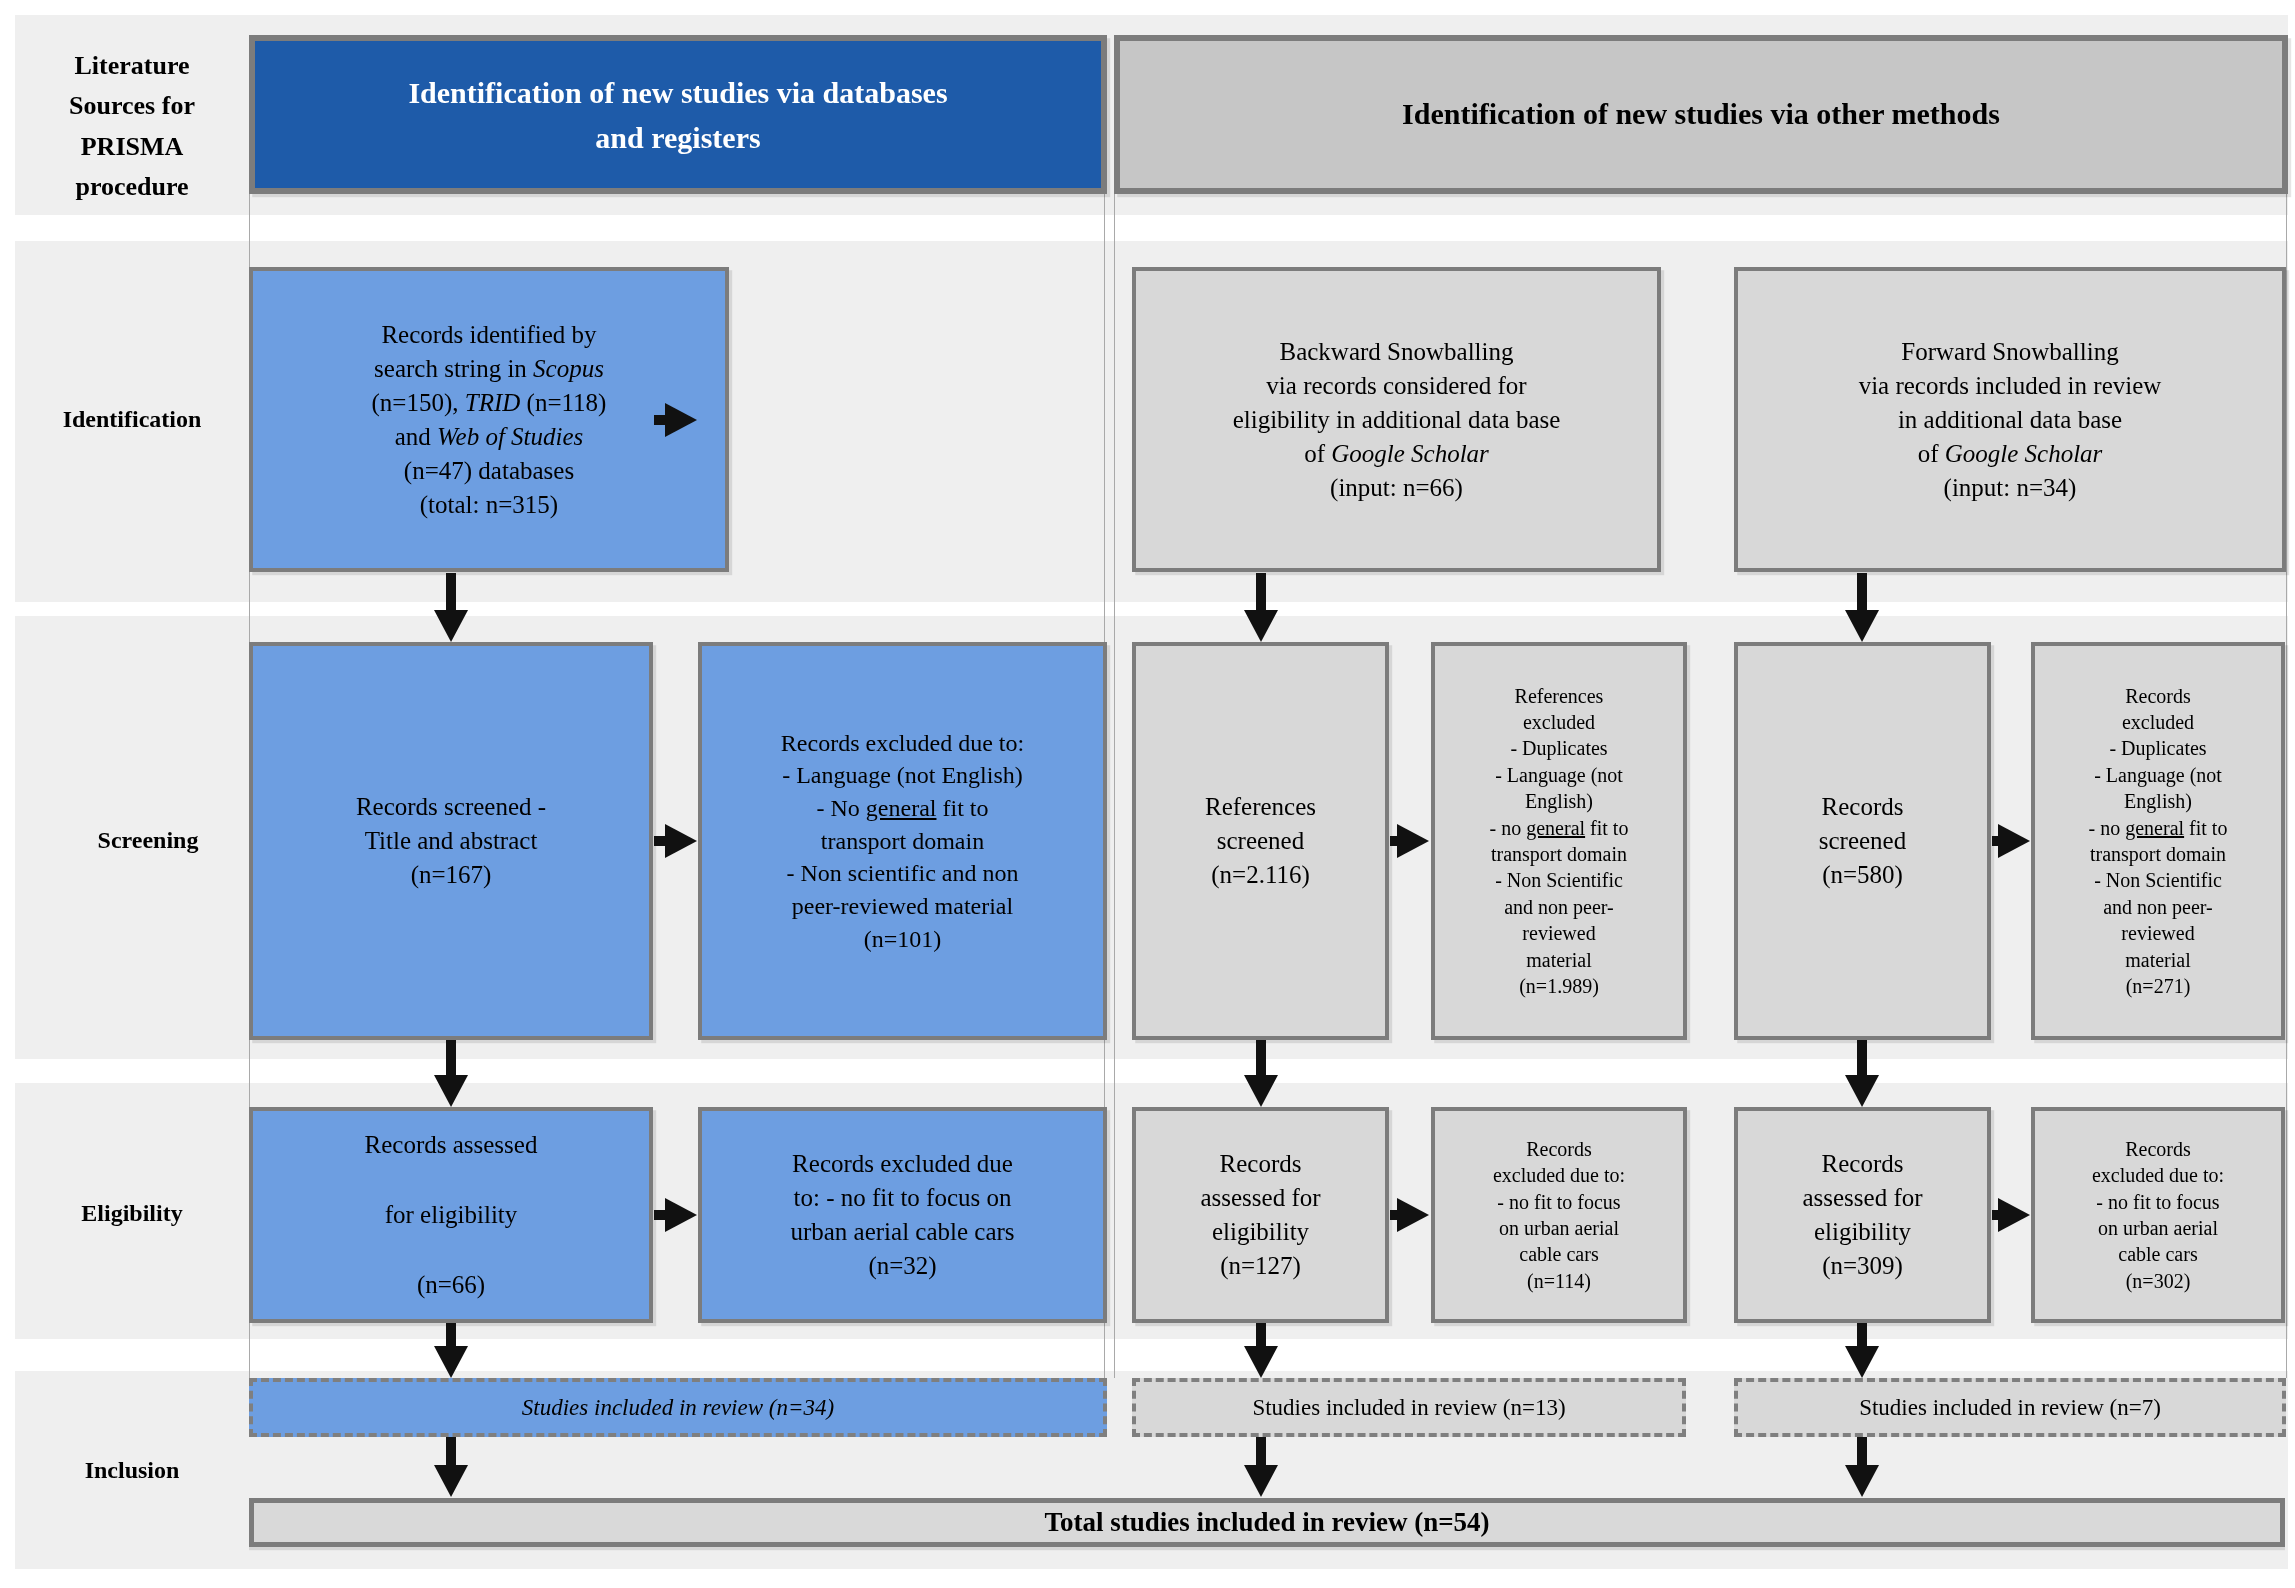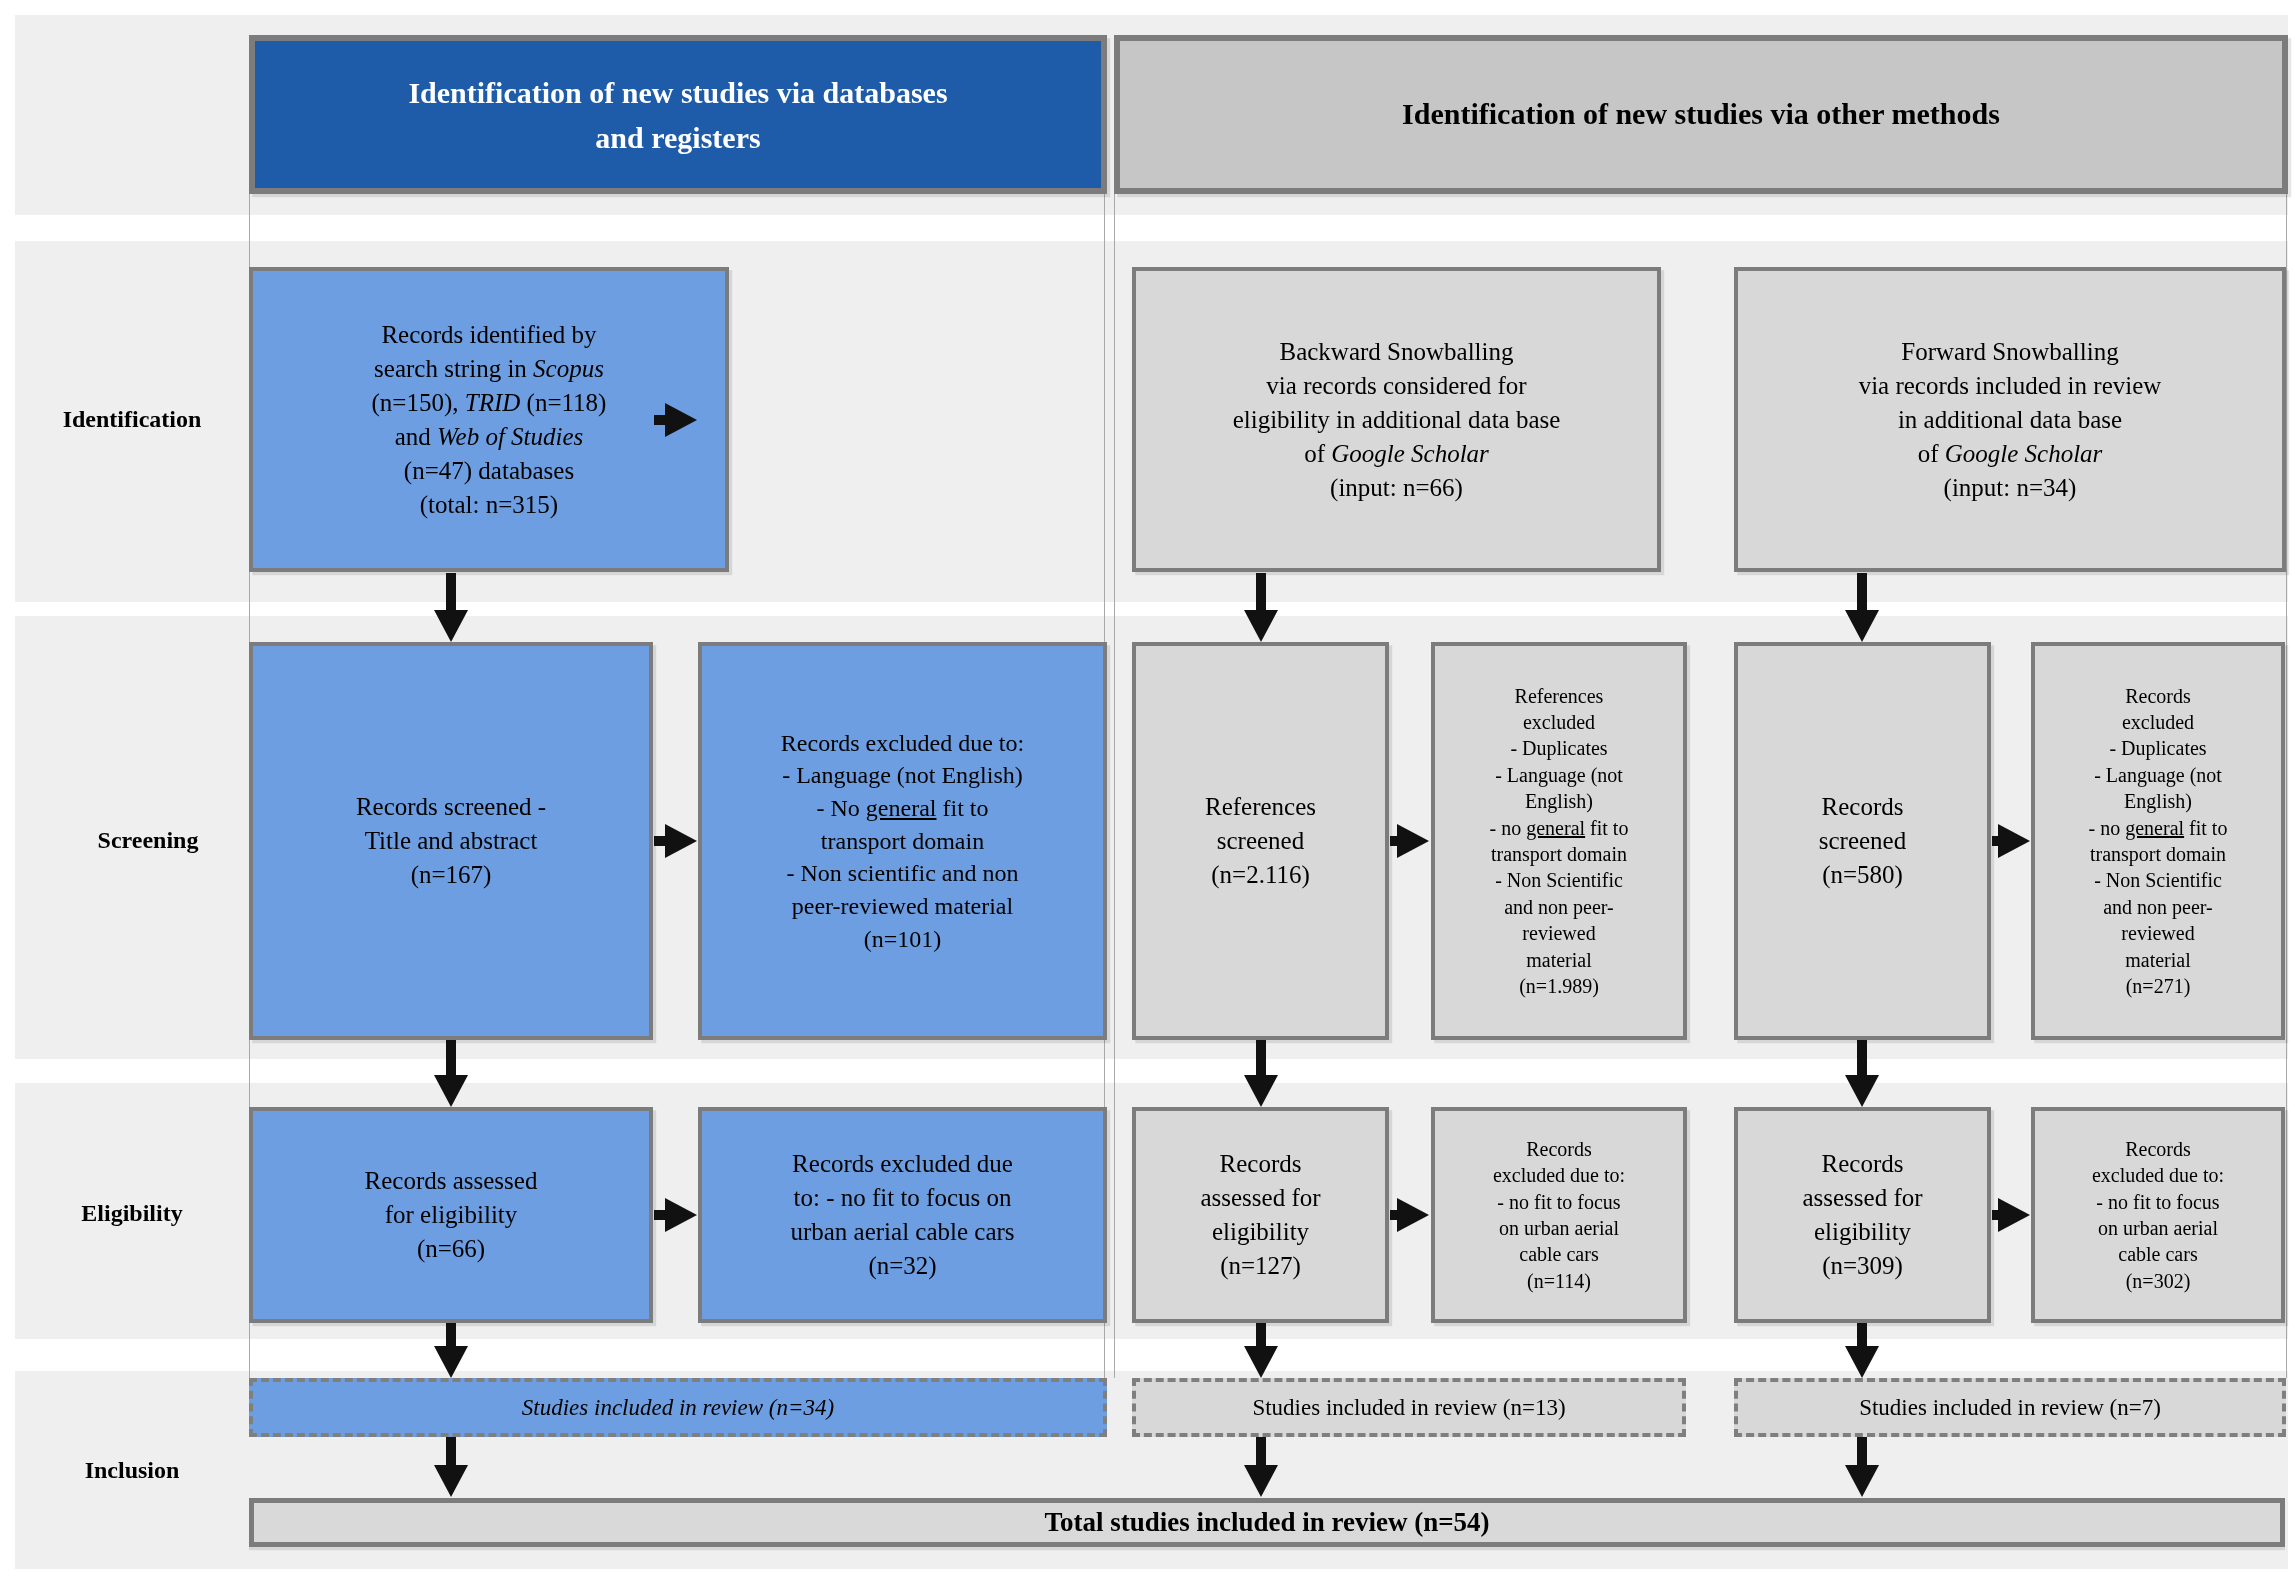--- a/index.html
+++ b/index.html
@@ -41,20 +41,26 @@
 
   <div class="band" style="top:15px;height:200px;"></div>
   <div class="band" style="top:241px;height:361px;"></div>
   <div class="band" style="top:616px;height:443px;"></div>
   <div class="band" style="top:1083px;height:256px;"></div>
   <div class="band" style="top:1371px;height:198px;"></div>
 
   <div class="vgroup" style="left:249px;top:193px;width:854px;height:1185px;"></div>
   <div class="vgroup" style="left:1114px;top:193px;width:1171px;height:1185px;"></div>
 
+  <div class="side" style="top:46px;font-size:26px;line-height:1.55;">
+    <span class="line">Literature</span>
+    <span class="line">Sources for</span>
+    <span class="line">PRISMA</span>
+    <span class="line">procedure</span>
+  </div>
   <div class="side" style="top:406px;font-size:24px;">Identification</div>
   <div class="side" style="top:827px;font-size:24px;padding-left:16px;">Screening</div>
   <div class="side" style="top:1200px;font-size:24px;">Eligibility</div>
   <div class="side" style="top:1457px;font-size:24px;">Inclusion</div>
 
   <div class="box hdrgray" style="left:1114px;top:35px;width:1174px;height:159px;font-size:30px;">
     <span class="line">Identification of new studies via other methods</span>
   </div>
   <div class="box hdrblue" style="left:249px;top:35px;width:858px;height:159px;font-size:30px;line-height:1.5;">
     <span class="line">Identification of new studies via databases</span>
@@ -130,21 +136,21 @@
     <span class="line">English)</span>
     <span class="line"><span>- no </span><span class="u">general</span><span> fit to</span></span>
     <span class="line">transport domain</span>
     <span class="line">- Non Scientific</span>
     <span class="line">and non peer-</span>
     <span class="line">reviewed</span>
     <span class="line">material</span>
     <span class="line">(n=271)</span>
   </div>
 
-  <div class="box blue fs-big" style="left:249px;top:1107px;width:404px;height:216px;">
+  <div class="box blue fs-big" style="left:249px;top:1107px;width:404px;height:216px;gap:36px;">
     <span class="line">Records assessed</span>
     <span class="line">for eligibility</span>
     <span class="line">(n=66)</span>
   </div>
   <div class="box blue fs-big" style="left:698px;top:1107px;width:409px;height:216px;">
     <span class="line">Records excluded due</span>
     <span class="line">to: - no fit to focus on</span>
     <span class="line">urban aerial cable cars</span>
     <span class="line">(n=32)</span>
   </div>

